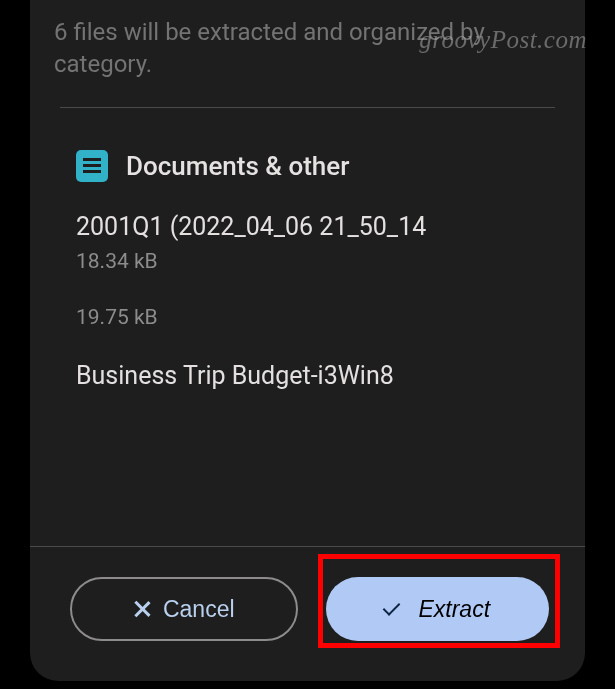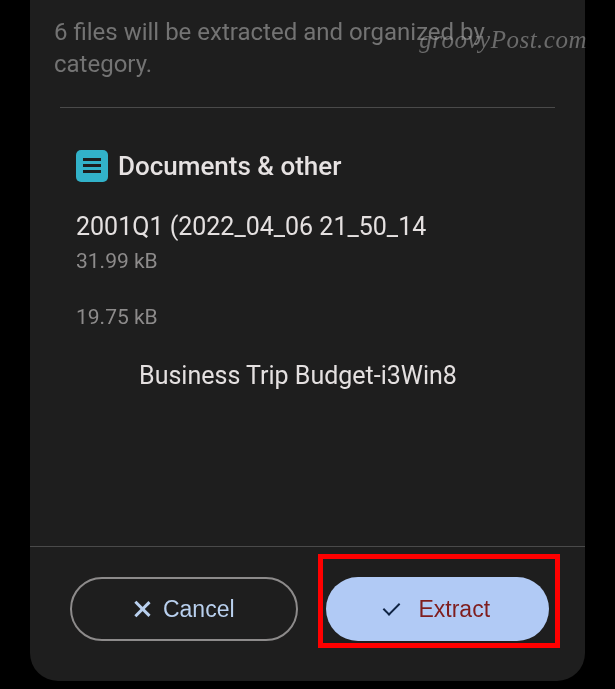--- a/index.html
+++ b/index.html
@@ -34,21 +34,21 @@
       color: #737373;
     }
     .divider {
       height: 1px;
       background: #4a4a4a;
       margin: 0 30px 0 30px;
     }
     .section-header {
       display: flex;
       align-items: center;
-      gap: 10px;
+      gap: 18px;
       padding: 42px 46px 0 46px;
     }
     .doc-icon {
       width: 32px;
       height: 32px;
       background: #32b2c9;
       border-radius: 5px;
       position: relative;
       flex-shrink: 0;
     }
@@ -90,21 +90,20 @@
       font-weight: 400;
       margin-bottom: 8px;
     }
     .file-size {
       font-size: 21px;
       color: #8d8b8b;
       font-weight: 400;
     }
     .file-item:last-child {
       margin-bottom: 17px;
-      text-align: center;
     }
     .footer {
       padding: 30px 36px 40px 40px;
       display: flex;
       gap: 28px;
       justify-content: center;
       border-top: 1px solid #4a4a4a;
     }
     .btn {
       height: 64px;
@@ -120,21 +119,22 @@
       flex: 1;
     }
     .btn-cancel {
       background: transparent;
       border: 2px solid #8d8b8b;
       color: #b9d0ee;
     }
     .btn-extract {
       background: #b1caf5;
       border: none;
-      color: #7f1d1d;
+      color: #000000;
+      font-style: italic;
     }
     .x-icon {
       width: 18px;
       height: 18px;
       position: relative;
       display: inline-block;
     }
     .x-icon::before,
     .x-icon::after {
       content: "";
@@ -194,21 +194,21 @@
   <div class="divider"></div>
 
   <div class="section-header">
     <span class="doc-icon"></span>
     <span class="section-title">Documents &amp; other</span>
   </div>
 
   <div class="file-list">
     <div class="file-item">
       <div class="file-name">2001Q1 (2022_04_06 21_50_14</div>
-      <div class="file-size">31.99 kB</div>
+      <div class="file-size">18.34 kB</div>
     </div>
     <div class="file-item">
       <div class="file-size">19.75 kB</div>
     </div>
     <div class="file-item">
       <div class="file-name">Business Trip Budget-i3Win8</div>
     </div>
   </div>
 
   <div class="footer">

